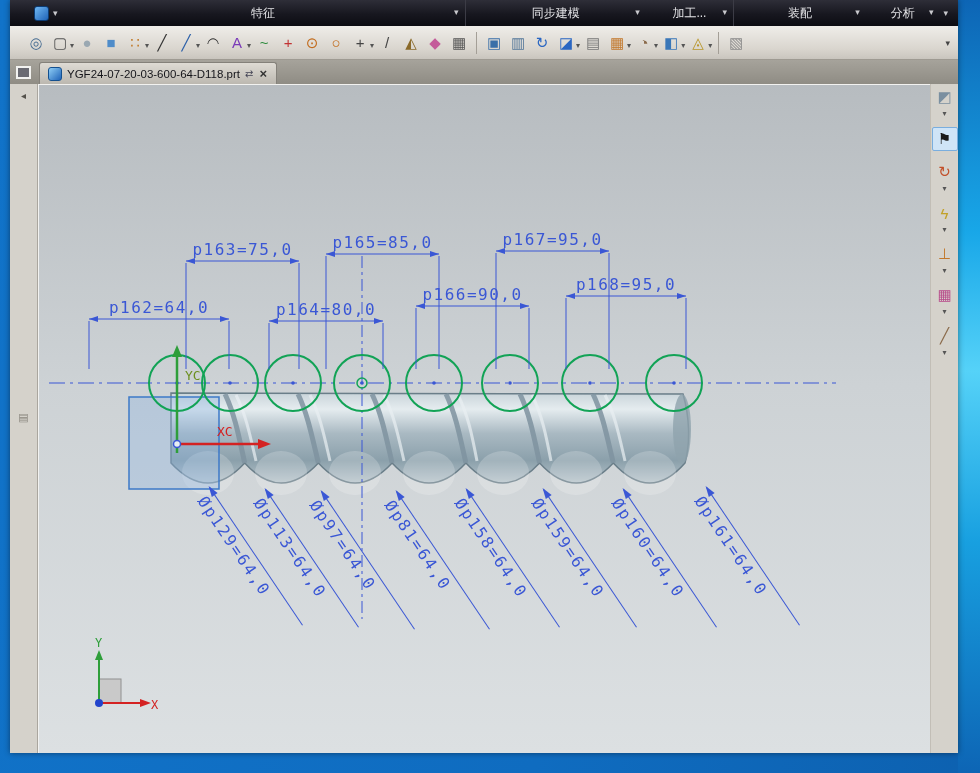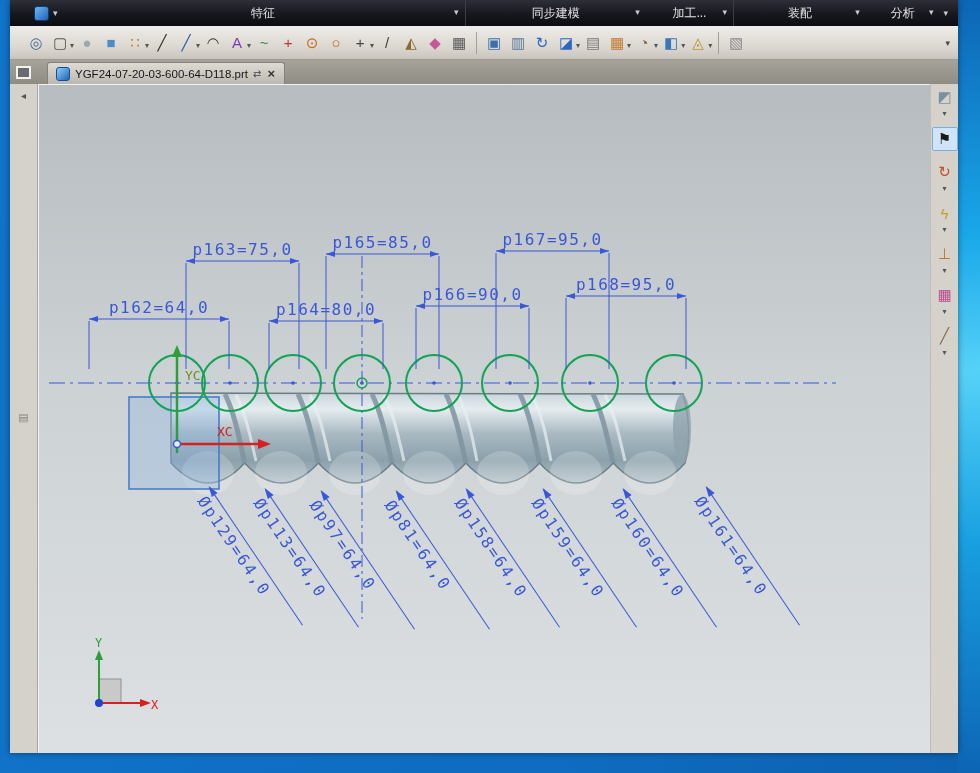--- a/index.html
+++ b/index.html
@@ -55,21 +55,21 @@
   .tabbar{
     position:absolute;left:0;top:60px;width:948px;height:24px;
     background:linear-gradient(180deg,#a6a39b 0%,#8f8c84 100%);
     display:flex;align-items:flex-end;
   }
   .mini-window-icon{
     width:11px;height:9px;border:2px solid #f2f2f0;background:#6a6a72;
     margin:0 0 5px 6px;flex:0 0 auto;
   }
   .file-tab{
-    height:21px;margin-left:16px;display:flex;align-items:center;gap:5px;
+    height:21px;margin-left:8px;display:flex;align-items:center;gap:5px;
     background:linear-gradient(180deg,#dedbd4 0%,#bcb8b0 100%);
     border:1px solid #84817a;border-bottom:none;border-radius:3px 3px 0 0;
     padding:0 8px;font-size:11.5px;color:#15151a;
   }
   .part-icon{
     width:12px;height:12px;border-radius:3px;flex:0 0 auto;
     background:linear-gradient(135deg,#8ecdf5,#1f63b8);border:1px solid #14508f;
   }
   .modified-icon{font-size:10px;color:#445;line-height:1;}
   .tab-close{font-size:13px;font-weight:bold;color:#333;line-height:1;padding:0 1px;}

